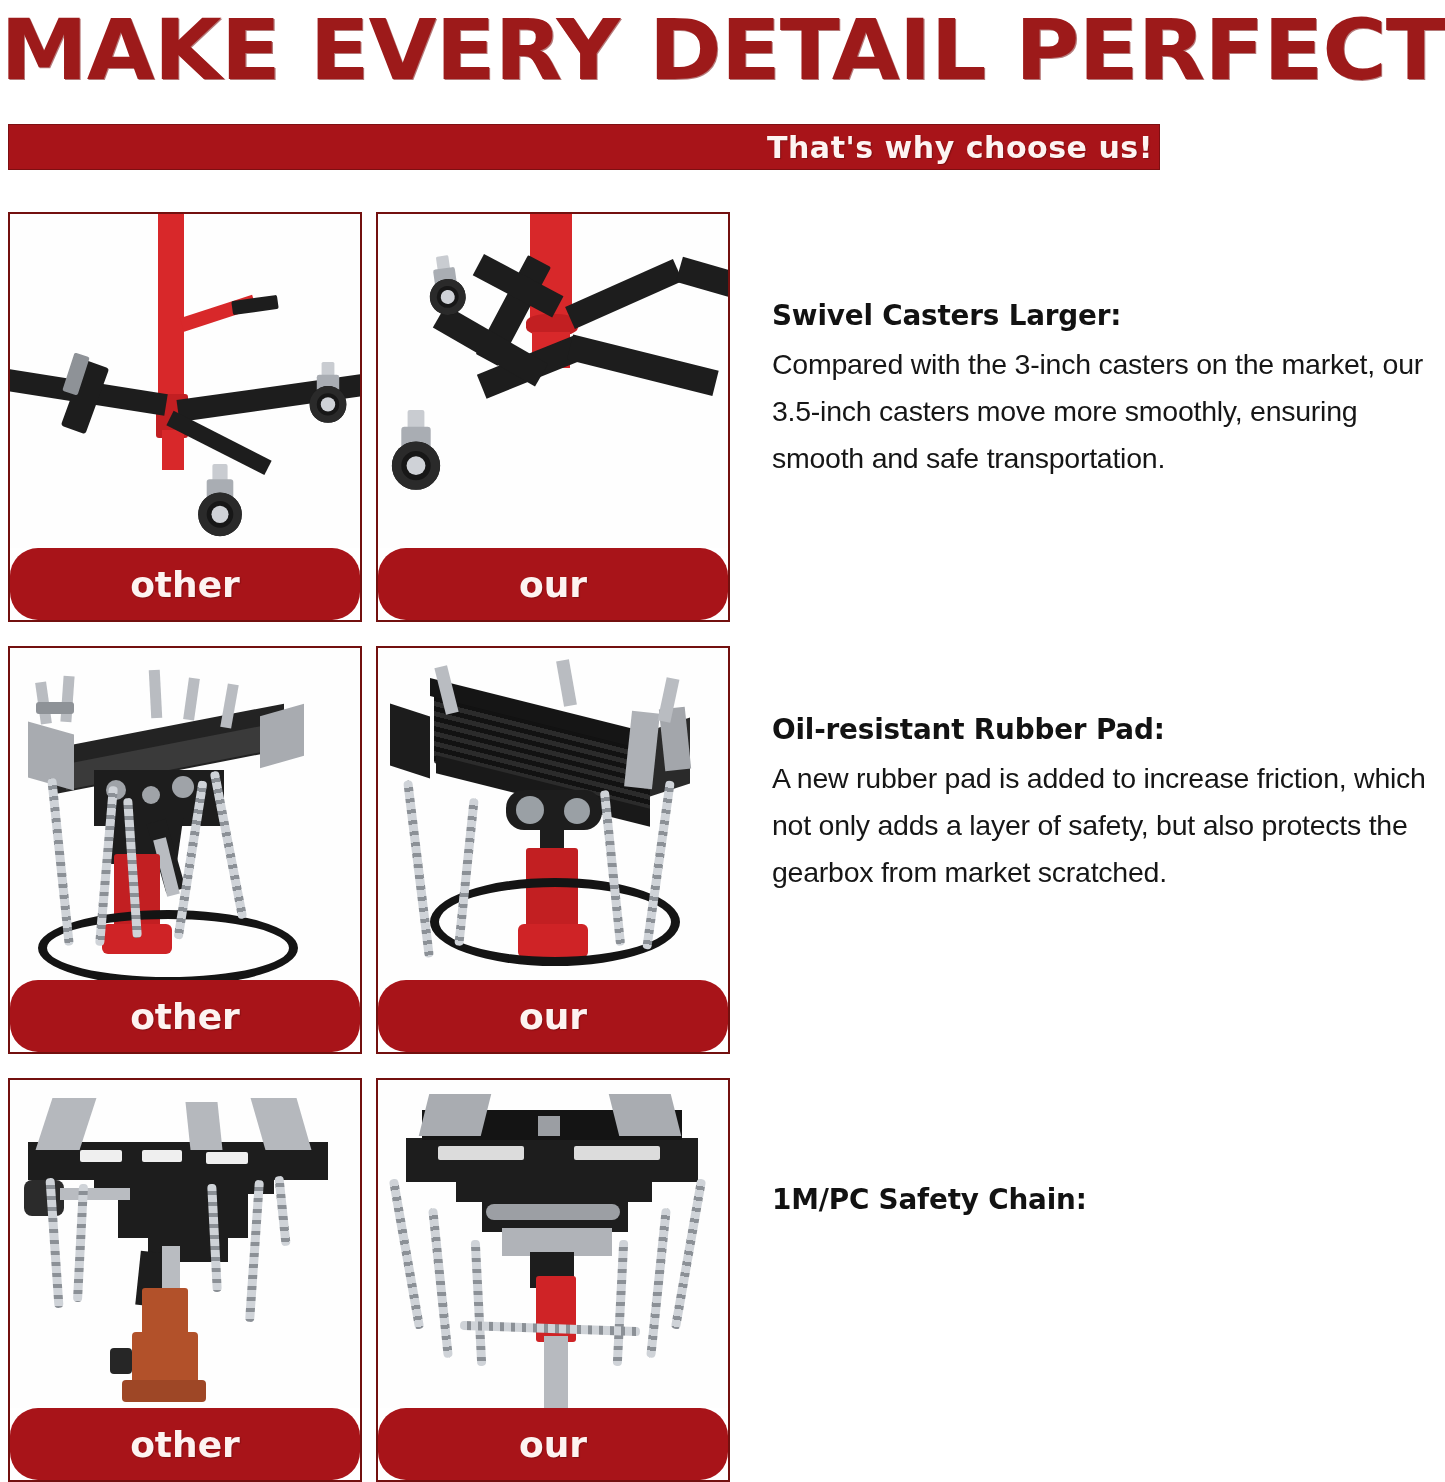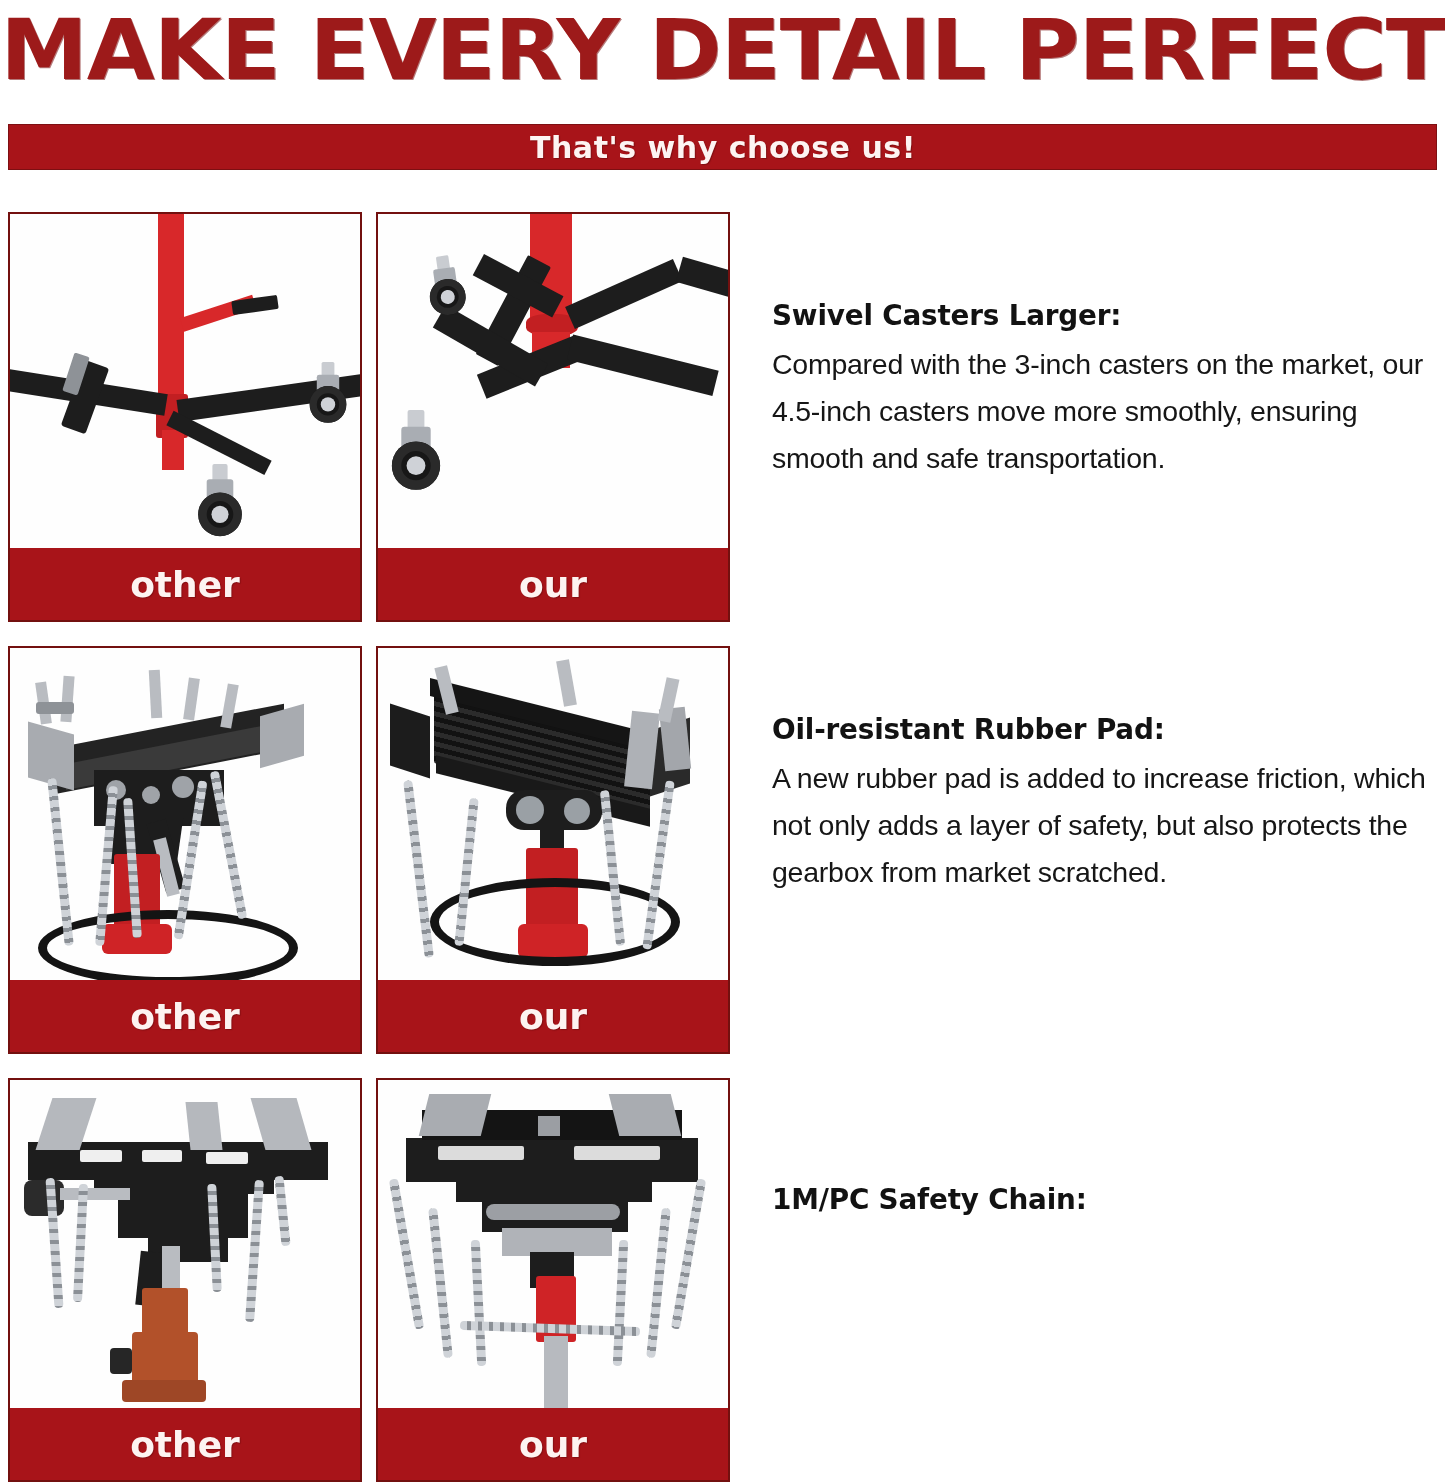--- a/index.html
+++ b/index.html
@@ -19,24 +19,24 @@
     font-family:"DejaVu Sans", sans-serif;
     font-weight:bold;
     font-size:83px;
     letter-spacing:-1px;
     transform:scaleX(1.06);
     transform-origin:center center;
     white-space:nowrap;
     text-shadow:1px 1px 0 rgba(120,12,12,.55);
   }
   #subtitle-banner {
-    position:absolute; left:8px; top:124px; width:1429px; height:46px;
+    position:absolute; left:8px; top:124px; width:1152px; height:46px;
     background:#a81419;
     border:1px solid #7d0f12;
-    display:flex; align-items:center; justify-content:center;
+    display:flex; align-items:center; justify-content:flex-end;
   }
   #subtitle-text {
     color:#fdf4f2;
     font-family:"DejaVu Sans", sans-serif;
     font-weight:bold;
     font-size:31px;
     letter-spacing:.5px;
     transform:scaleX(.97);
     white-space:nowrap;
     text-shadow:1px 1px 1px rgba(90,8,10,.5);
@@ -58,21 +58,21 @@
   }
   .panel-photo {
     position:relative;
     flex:1 1 auto;
     background:#fefefe;
     overflow:hidden;
   }
   .panel-label {
     flex:0 0 72px;
     background:#a81419;
-    display:flex; align-items:center; justify-content:center;
+    display:flex; align-items:center; justify-content:center;border-radius:28px;
   }
   .panel-label span {
     color:#fdf3f1;
     font-family:"DejaVu Sans", sans-serif;
     font-weight:bold;
     font-size:36px;
     text-shadow:1px 1px 1px rgba(90,8,10,.45);
   }
 
   
@@ -316,21 +316,21 @@
       <div class="chain" style="left:82px;top:244px;width:180px;height:9px;background:repeating-linear-gradient(to right,#cfd3d8 0 7px,#8b9096 7px 11px);border-radius:4px;transform:rotate(2deg);"></div>
     </div>
     <div class="panel-label">
       <span>our</span>
     </div>
   </div>
 </div>
 
 <div class="feature" id="feature-0">
   <div class="feature-title">Swivel Casters Larger:</div>
-  <div class="feature-body">Compared with the 3-inch casters on the market, our 4.5-inch casters move more smoothly, ensuring smooth and safe transportation.</div>
+  <div class="feature-body">Compared with the 3-inch casters on the market, our 3.5-inch casters move more smoothly, ensuring smooth and safe transportation.</div>
 </div>
 
 <div class="feature" id="feature-1">
   <div class="feature-title">Oil-resistant Rubber Pad:</div>
   <div class="feature-body">A new rubber pad is added to increase friction, which not only adds a layer of safety, but also protects the gearbox from market scratched.</div>
 </div>
 
 <div class="feature" id="feature-2">
   <div class="feature-title">1M/PC Safety Chain:</div>
 </div>

